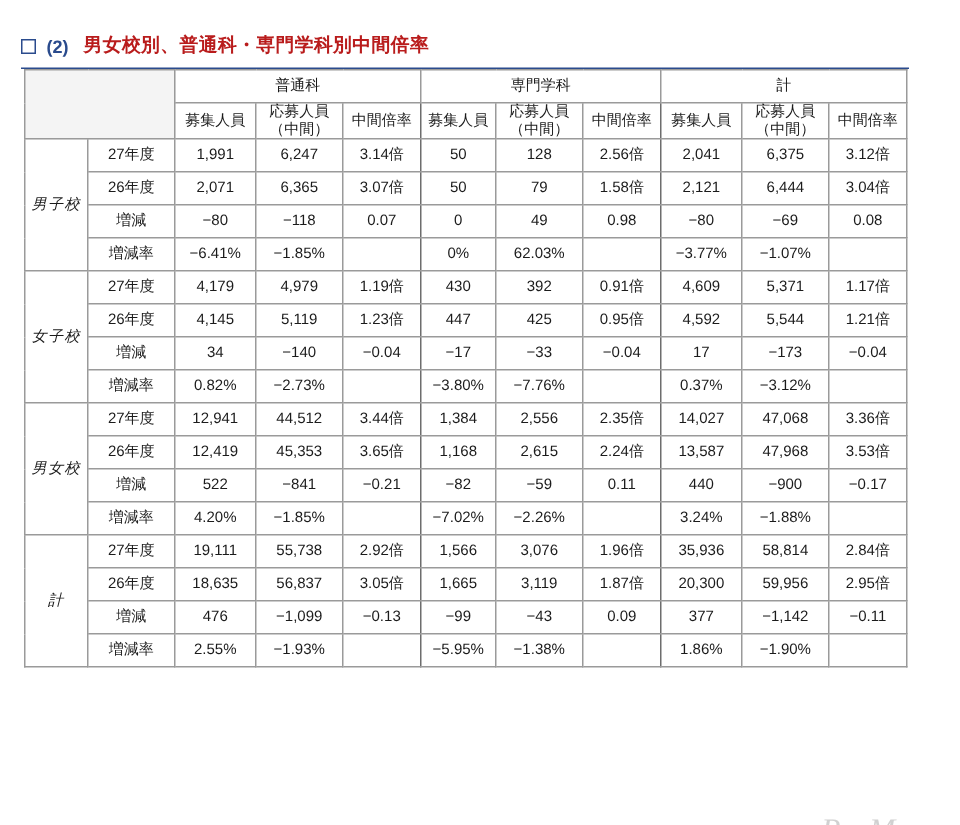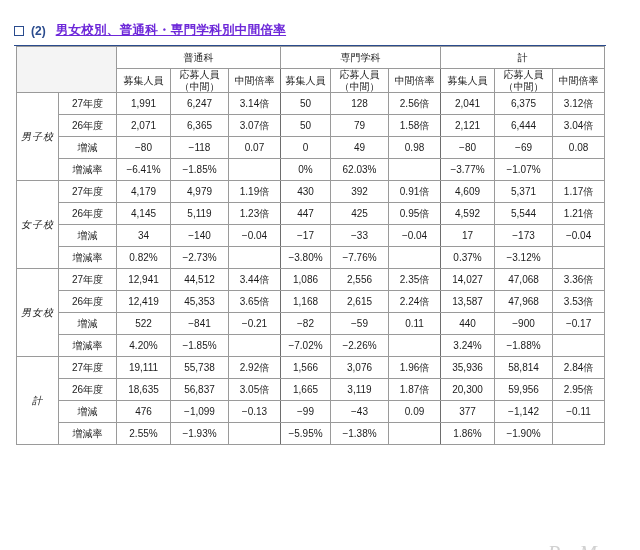--- a/index.html
+++ b/index.html
@@ -25,21 +25,21 @@
     width:8px;height:8px;
     border:1px solid #2a4b8d;
     margin-right:7px;
     background:#fff;
     flex:0 0 auto;
   }
   .heading .num{
     color:#2a4b8d;font-size:12px;font-weight:bold;margin-right:10px;letter-spacing:0;
   }
   .heading .title{
-    color:#6d28d9;font-size:12.5px;font-weight:bold;letter-spacing:.3px;text-decoration:underline;
+    color:#b91c1c;font-size:12.5px;font-weight:bold;letter-spacing:.3px;
   }
 
   
   .unit{
     text-align:right;
     width:592px;
     margin:10px 0 3px 14px;
     font-size:10.5px;
     color:#222;
   }
@@ -250,21 +250,21 @@
           <td class="num">0.37%</td>
           <td class="num">−3.12%</td>
           <td class="num"></td>
         </tr>
         <tr class="thick-top">
           <td class="sectlabel" rowspan="4">男女校</td>
           <td class="rowlabel">27年度</td>
           <td class="num">12,941</td>
           <td class="num">44,512</td>
           <td class="num thick-right">3.44倍</td>
-          <td class="num">1,086</td>
+          <td class="num">1,384</td>
           <td class="num">2,556</td>
           <td class="num thick-right">2.35倍</td>
           <td class="num">14,027</td>
           <td class="num">47,068</td>
           <td class="num">3.36倍</td>
         </tr>
         <tr>
           <td class="rowlabel">26年度</td>
           <td class="num">12,419</td>
           <td class="num">45,353</td>

